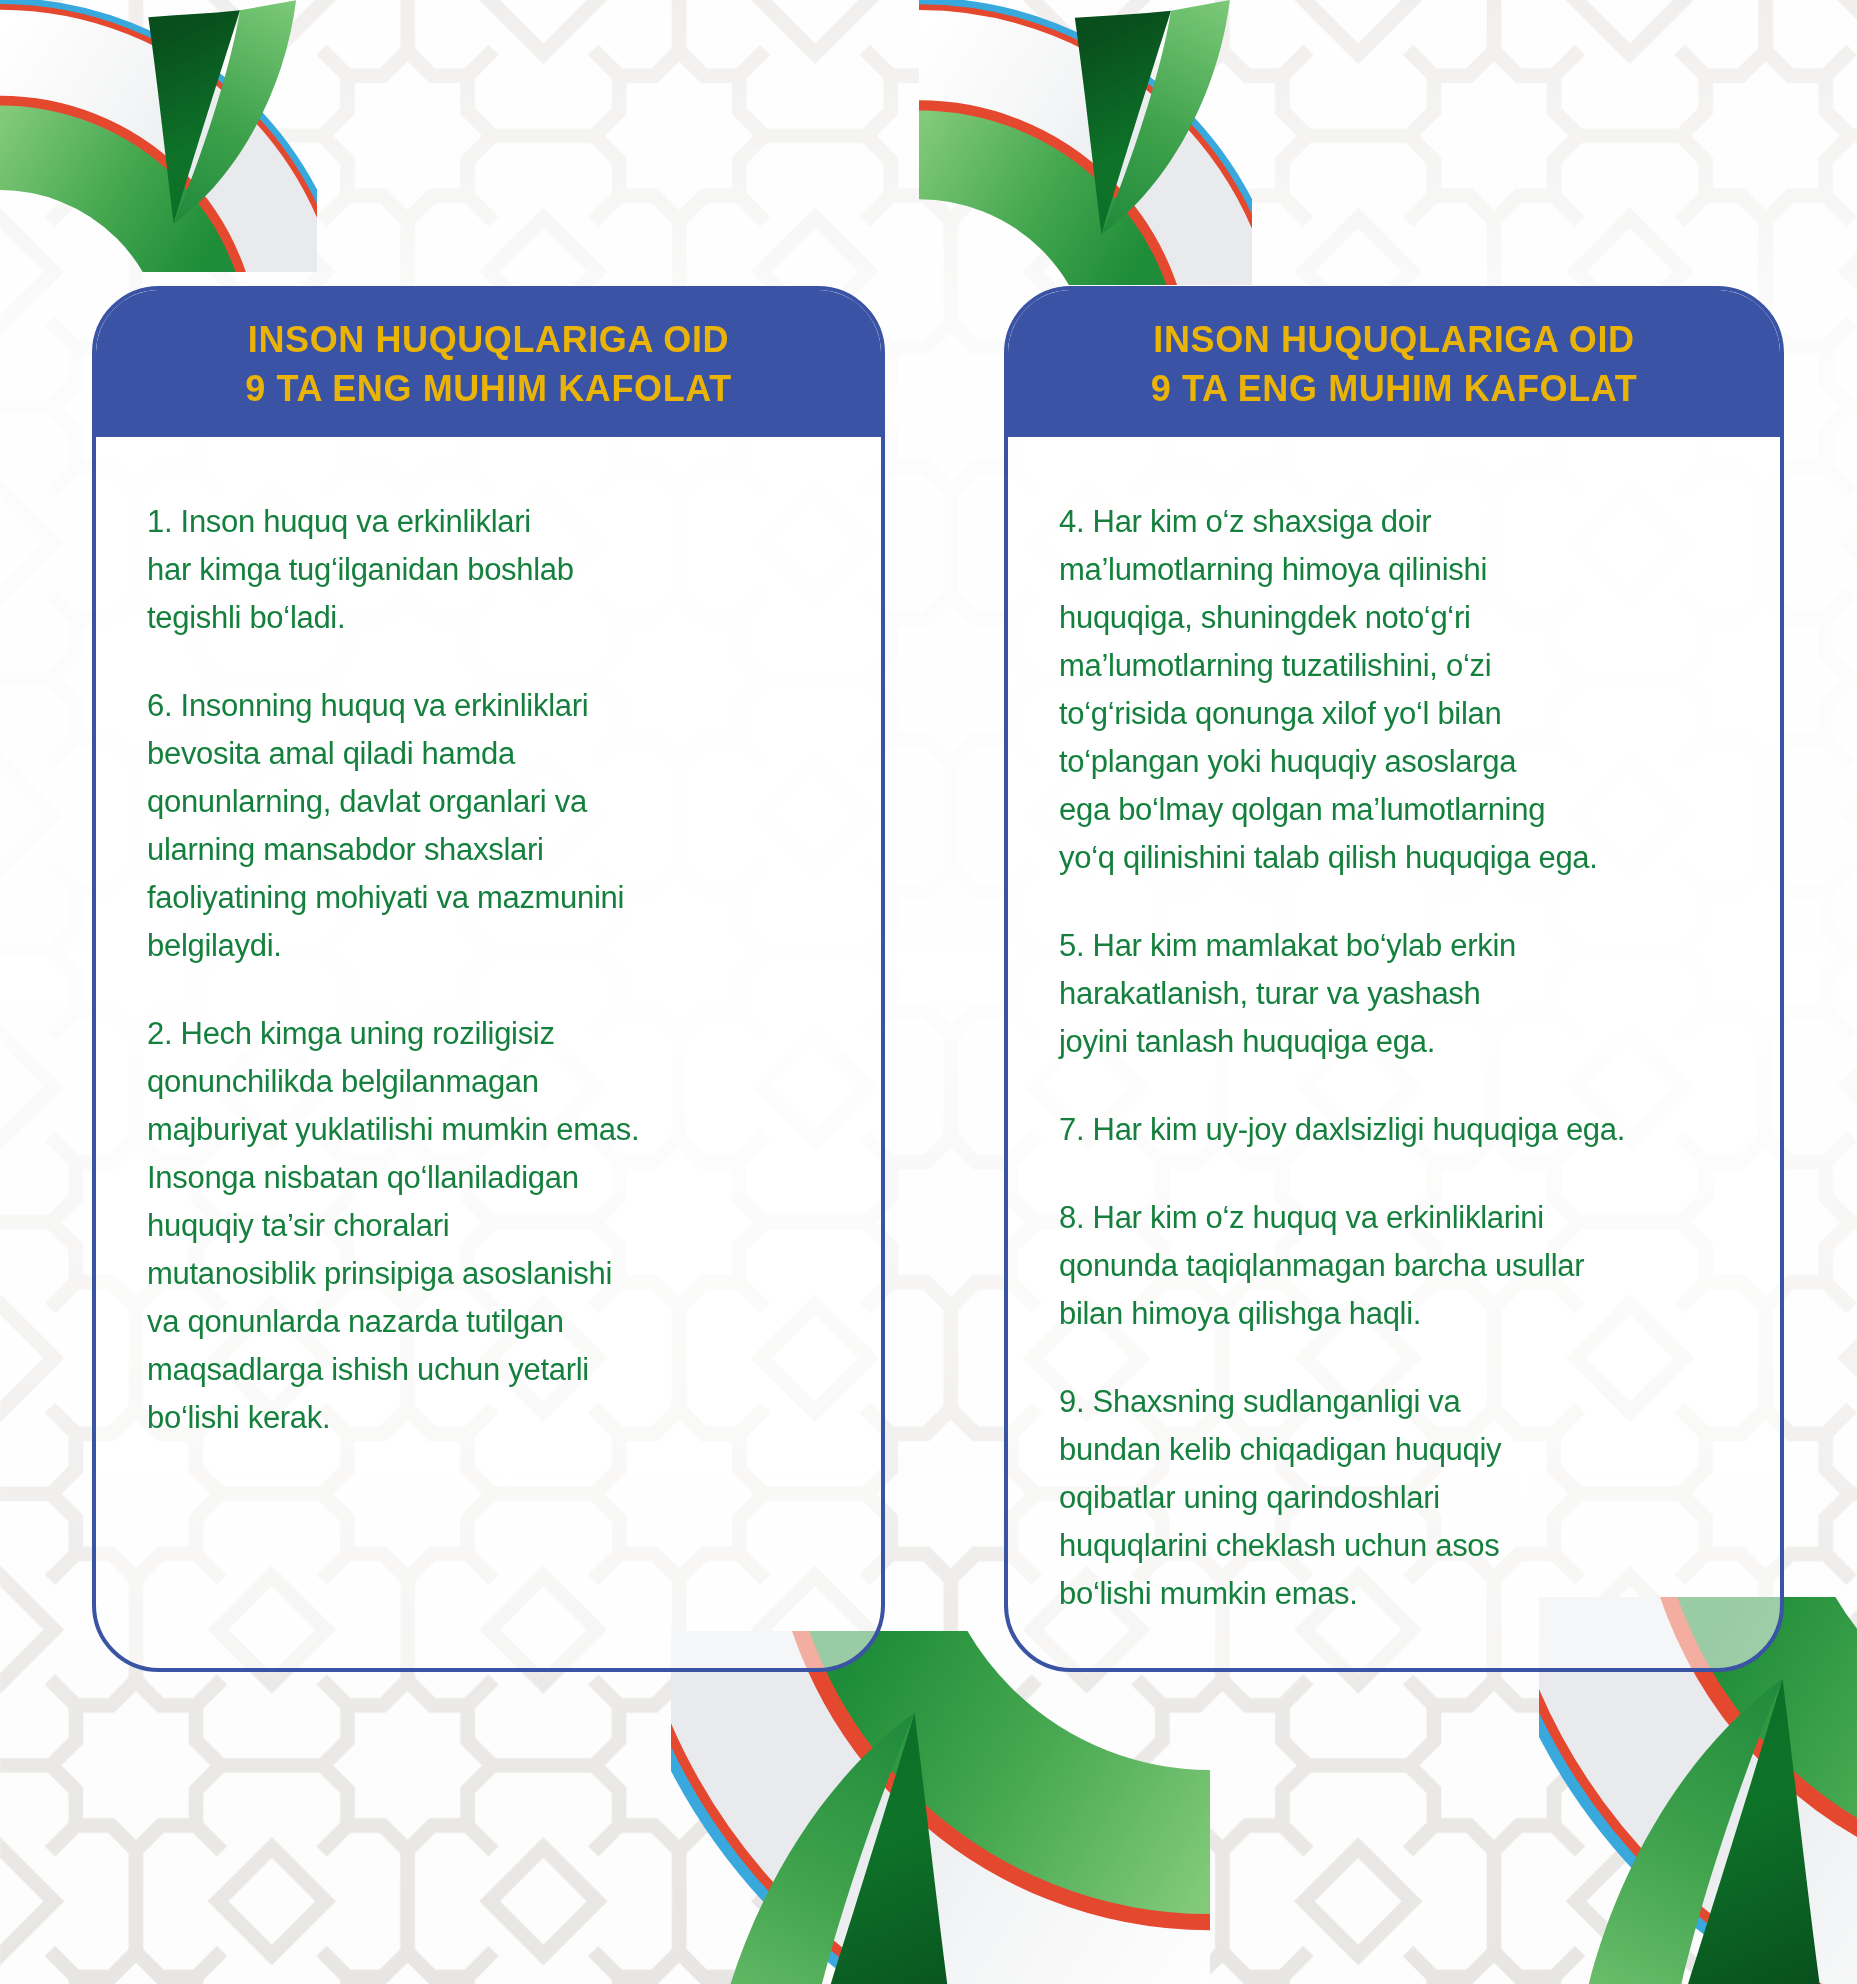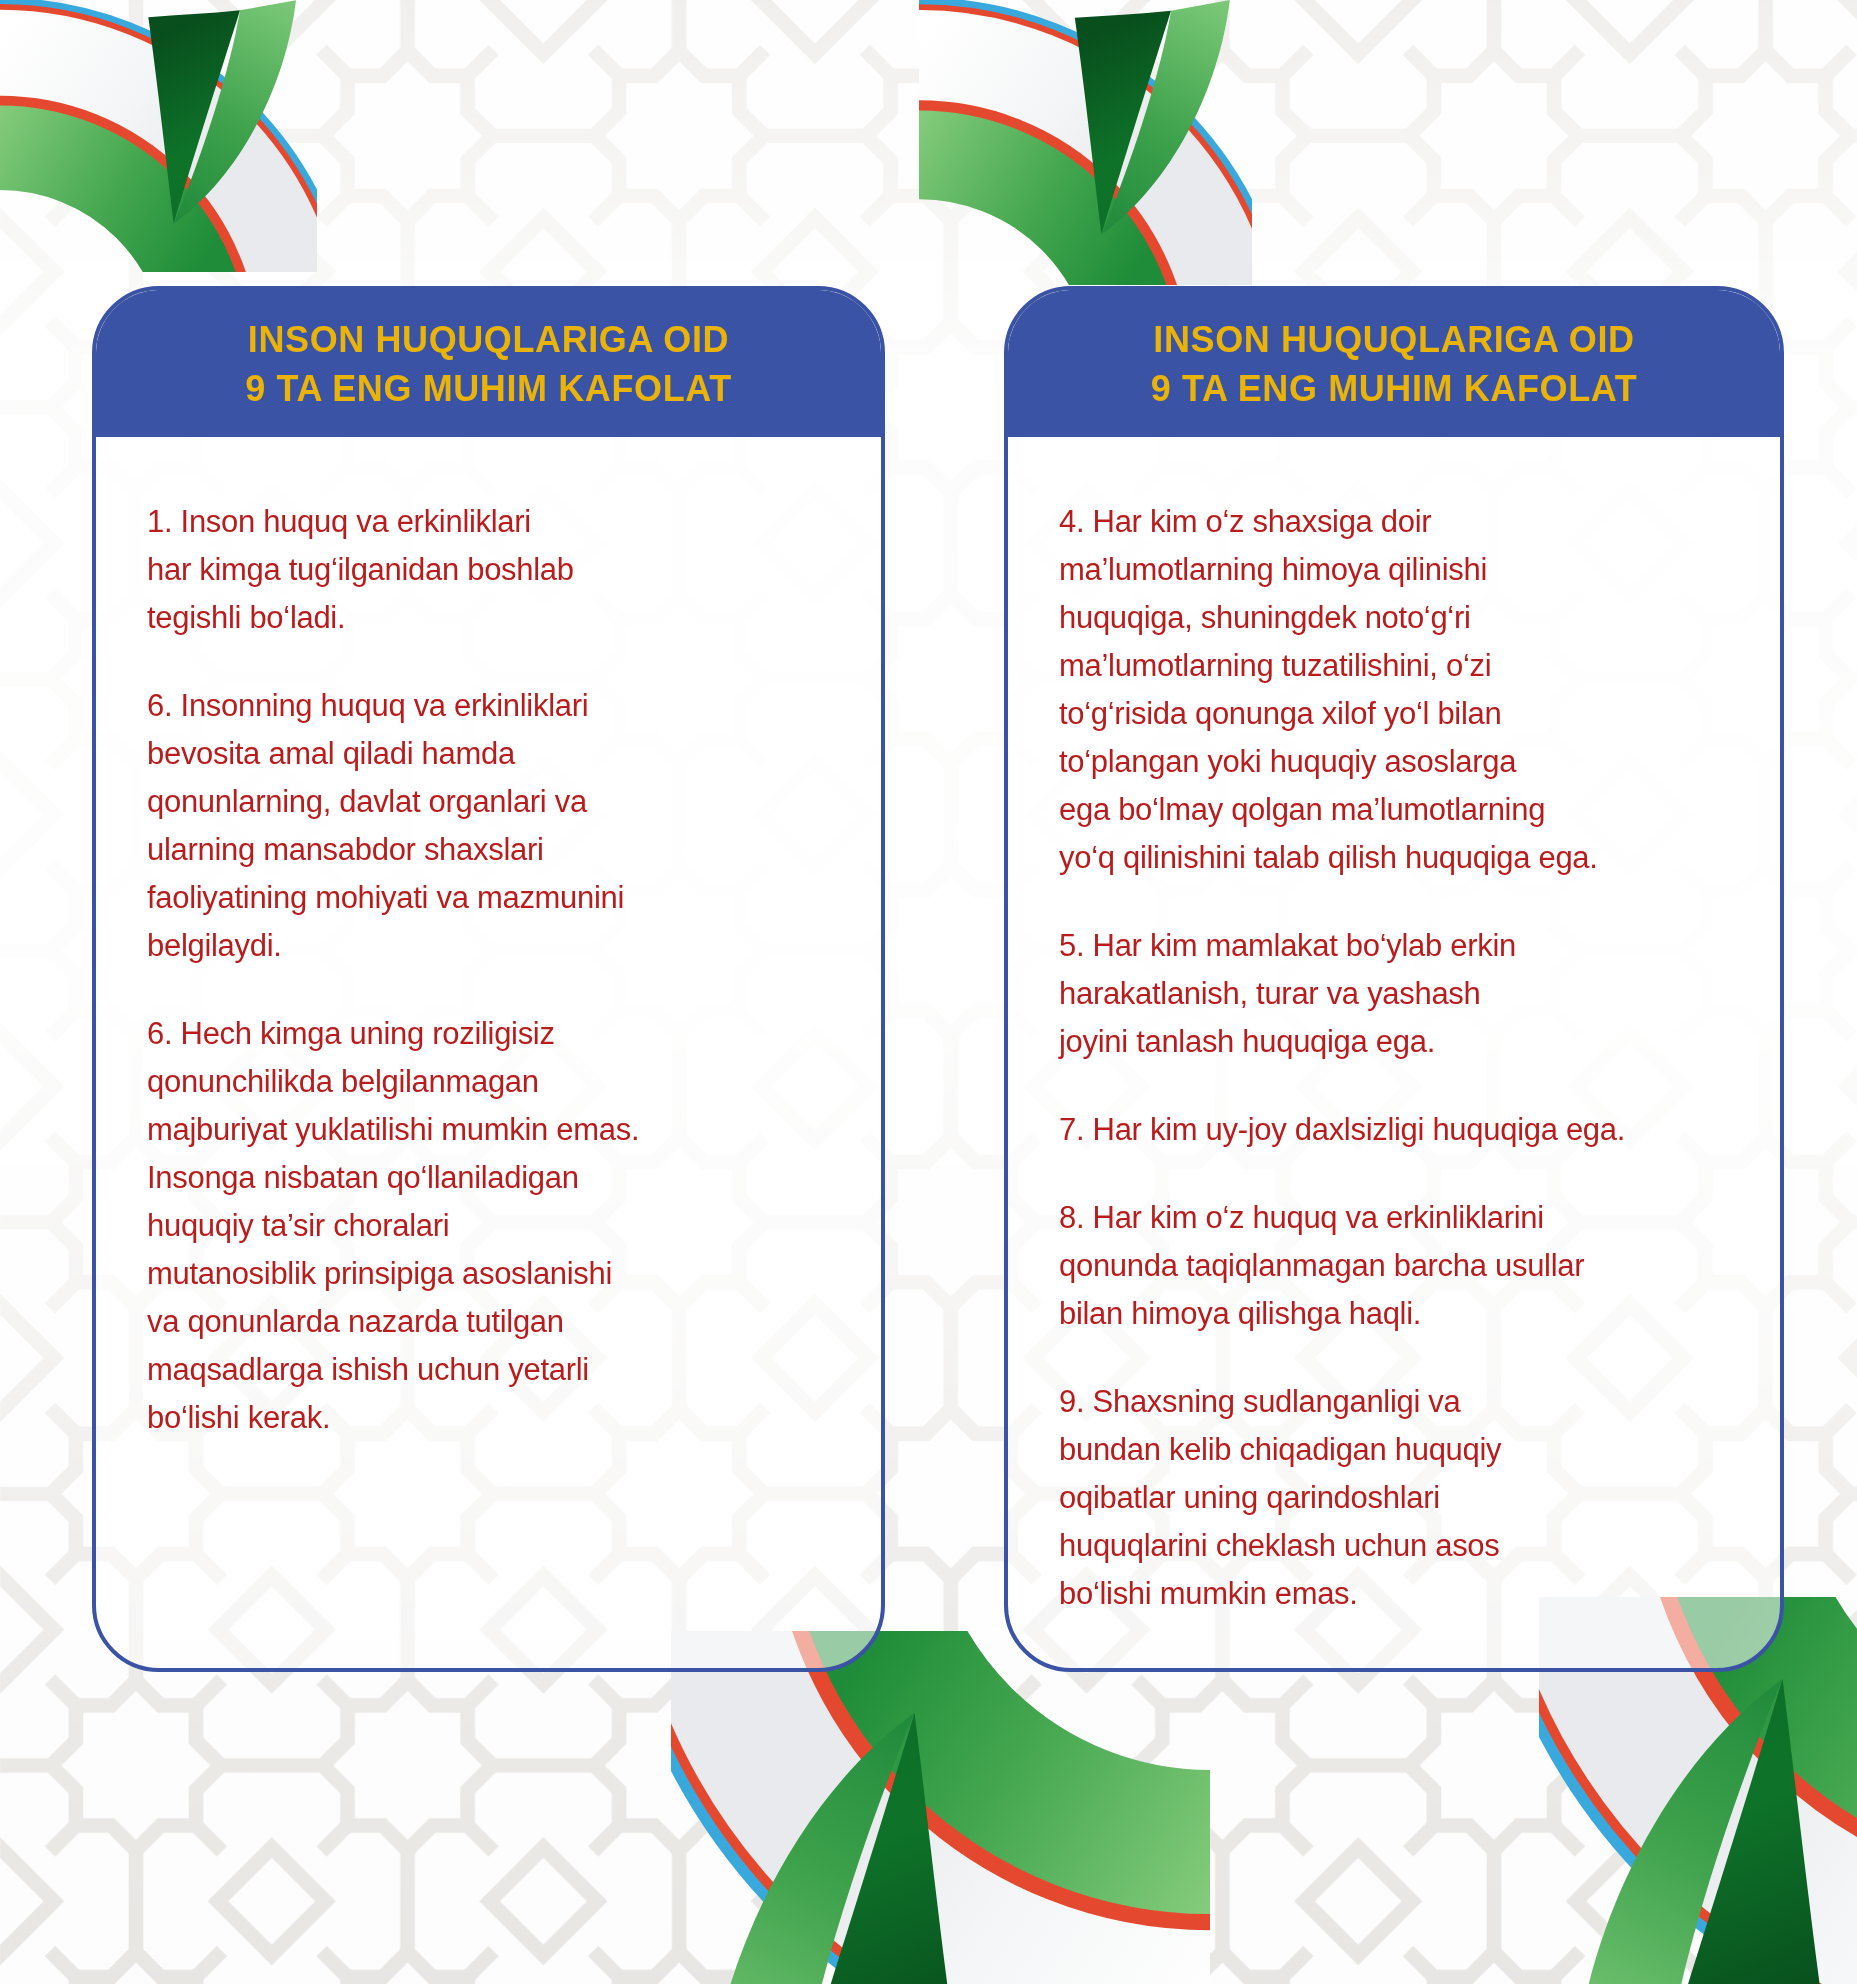--- a/index.html
+++ b/index.html
@@ -36,21 +36,21 @@
     border-radius:61px 61px 0 0;
     display:flex;align-items:center;justify-content:center;
   }
   .card-title{
     margin:0;color:#eab308;font-size:36px;line-height:49px;
     font-weight:700;text-align:center;letter-spacing:0.6px;
     white-space:pre-line;
   }
   .card-body{padding:61px 49px 0 51px;}
   .card-body p{
-    margin:0 0 40px 0;color:#b91c1c;font-size:31px;line-height:48px;
+    margin:0 0 40px 0;color:#15803d;font-size:31px;line-height:48px;
     font-weight:500;letter-spacing:-0.3px;white-space:pre-line;
   }
 </style>
 </head>
 <body>
 
 <div class="stage">
 
   <svg class="bg-pattern" width="1858" height="1985" xmlns="http://www.w3.org/2000/svg" viewBox="0 0 3283 3508">
     <defs>
@@ -127,21 +127,21 @@
     <div class="card-body">
       <p>1. Inson huquq va erkinliklari
 har kimga tug‘ilganidan boshlab
 tegishli bo‘ladi.</p>
       <p>6. Insonning huquq va erkinliklari
 bevosita amal qiladi hamda
 qonunlarning, davlat organlari va
 ularning mansabdor shaxslari
 faoliyatining mohiyati va mazmunini
 belgilaydi.</p>
-      <p>6. Hech kimga uning roziligisiz
+      <p>2. Hech kimga uning roziligisiz
 qonunchilikda belgilanmagan
 majburiyat yuklatilishi mumkin emas.
 Insonga nisbatan qo‘llaniladigan
 huquqiy ta’sir choralari
 mutanosiblik prinsipiga asoslanishi
 va qonunlarda nazarda tutilgan
 maqsadlarga ishish uchun yetarli
 bo‘lishi kerak.</p>
     </div>
   </section>

